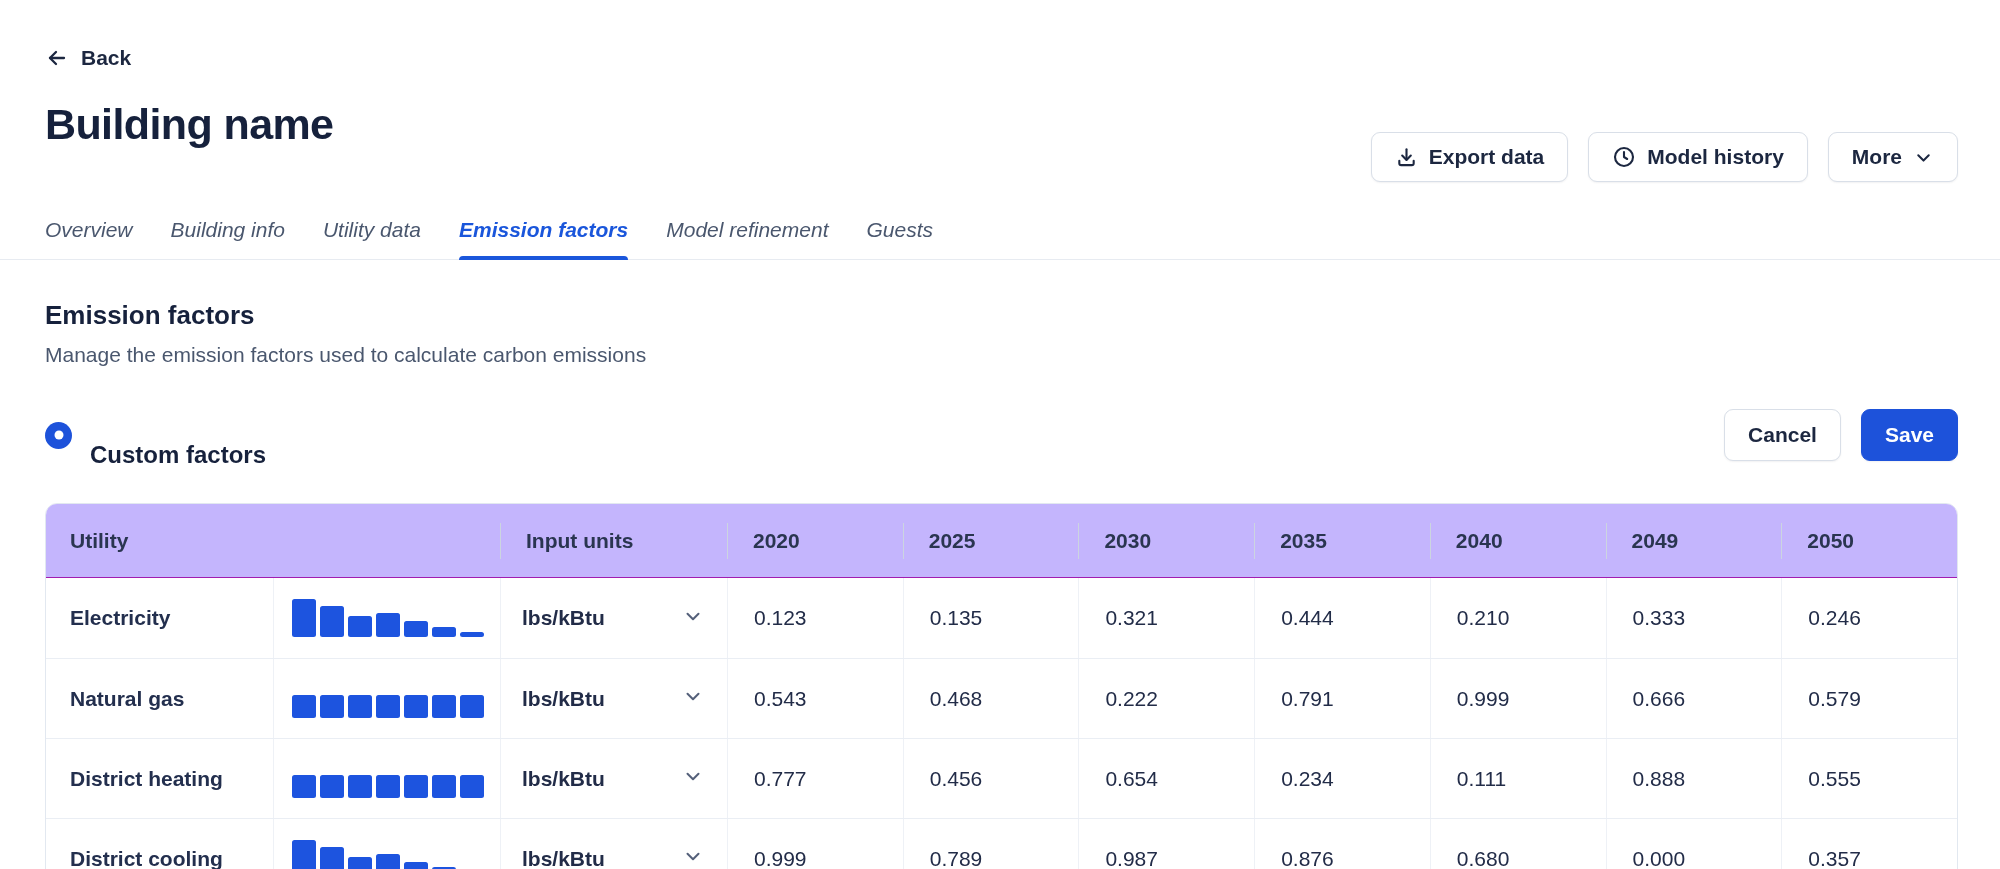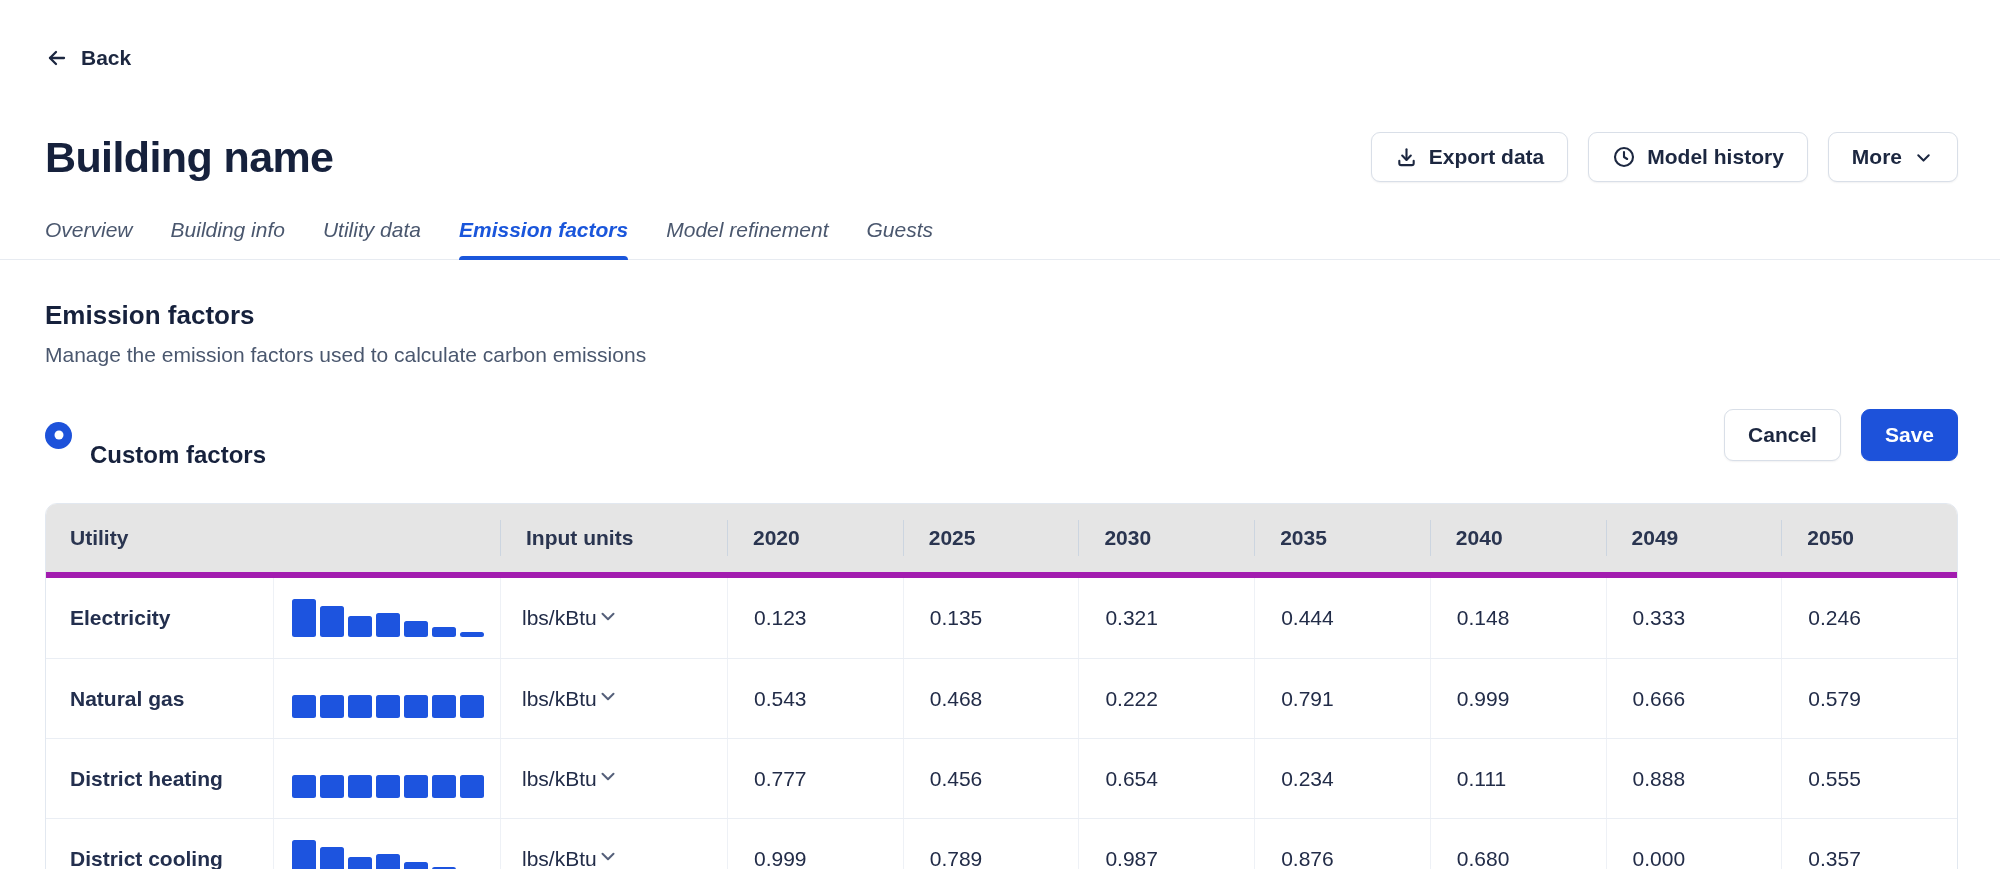--- a/index.html
+++ b/index.html
@@ -10,21 +10,21 @@
     color:#1c2740; overflow:hidden;
   }
   .page { padding:46px 42px 0 45px; }
 
   
   .back-row { display:flex; align-items:center; gap:12px; width:max-content; cursor:pointer; }
   .back-row svg { display:block; }
   .back-label { font-size:21px; font-weight:700; color:#1c2740; }
 
   
-  .title-row { display:flex; justify-content:space-between; align-items:flex-end; margin-top:30px; }
+  .title-row { display:flex; justify-content:space-between; align-items:flex-start; margin-top:30px; }
   .page-title { margin:0; font-size:43px; font-weight:700; letter-spacing:-0.6px; color:#16213c; }
   .btn-group { display:flex; gap:20px;margin-top:32px; }
   .btn {
     display:flex; align-items:center; gap:11px; height:50px; padding:0 23px;
     background:#fff; border:1px solid #d9dfe8; border-radius:9px;
     font-size:21px; font-weight:600; color:#1c2740;
     box-shadow:0 1px 2px rgba(16,24,40,.06); cursor:pointer; white-space:nowrap;
   }
   .btn svg { display:block; }
 
@@ -45,33 +45,33 @@
   .radio { width:27px; height:27px; border-radius:50%; background:#1d52da; position:relative; flex:0 0 auto; }
   .radio::after { content:""; position:absolute; width:9px; height:9px; border-radius:50%; background:#fff; top:50%; left:50%; transform:translate(-50%,-50%); }
   .radio-label { font-size:24px; font-weight:700; color:#16213c;margin-top:40px; }
   .action-btns { display:flex; gap:20px; }
   .btn.lg { height:52px; font-size:21px; }
   .btn.primary { background:#1d52da; border-color:#1d52da; color:#ffffff; }
 
   
   .table { margin-top:34px; border:1px solid #e2e8f0; border-radius:12px; overflow:hidden; background:#fff; }
   .grid-row { display:grid; grid-template-columns:227px 227px 227px repeat(7,1fr); }
-  .thead { background:#e5e5e5; height:74px; border-bottom:6px solid #a21caf; }
+  .thead { background:#c4b5fd; height:74px; border-bottom:1px solid #a21caf; }
   .th {
     position:relative; display:flex; align-items:center; height:100%;
     padding-left:26px; font-size:21px; font-weight:600; color:#2a3550;
   }
   .th.span2 { grid-column:1 / 3; padding-left:24px; }
   .th.divided::before { content:""; position:absolute; left:0; top:50%; transform:translateY(-50%); width:1px; height:36px; background:#ccd5e0; }
   .trow { height:80px; border-top:1px solid #eaeef4; }
   .trow:first-child { border-top:none; }
   .td { display:flex; align-items:center; border-left:1px solid #eef1f6; padding-left:26px; font-size:21px; color:#222c48; }
   .td.name { border-left:none; padding-left:24px; font-weight:700; color:#232f4e; }
   .td.spark { padding:0 18px; }
-  .td.units { padding:0 23px 0 21px; cursor:pointer; }
+  .td.units { justify-content:space-between; padding:0 23px 0 21px; cursor:pointer;font-weight:bold; }
   .bars { display:flex; align-items:flex-end; gap:4px; height:38px; }
   .bar { width:24px; background:#1d54df; border-radius:2.5px; min-height:5px; }
 </style>
 </head>
 <body>
 
 <div class="page">
 
   <div class="back-row">
     <span>
@@ -172,21 +172,21 @@
       <span>
         <svg width="22" height="22" viewBox="0 0 24 24" fill="none" stroke="#55607a" stroke-width="2.2" stroke-linecap="round" stroke-linejoin="round">
           <path d="M6 9.5l6 6 6-6"></path>
         </svg>
       </span>
     </div>
   <div class="td">0.123</div>
           <div class="td">0.135</div>
           <div class="td">0.321</div>
           <div class="td">0.444</div>
-          <div class="td">0.148</div>
+          <div class="td">0.210</div>
           <div class="td">0.333</div>
           <div class="td">0.246</div>
         </div>
 
   <div class="grid-row trow">
     <div class="td name">Natural gas</div>
     <div class="td spark">
       <div class="bars">
               <div class="bar" style="height: 58%;"></div>
               <div class="bar" style="height: 58%;"></div>

